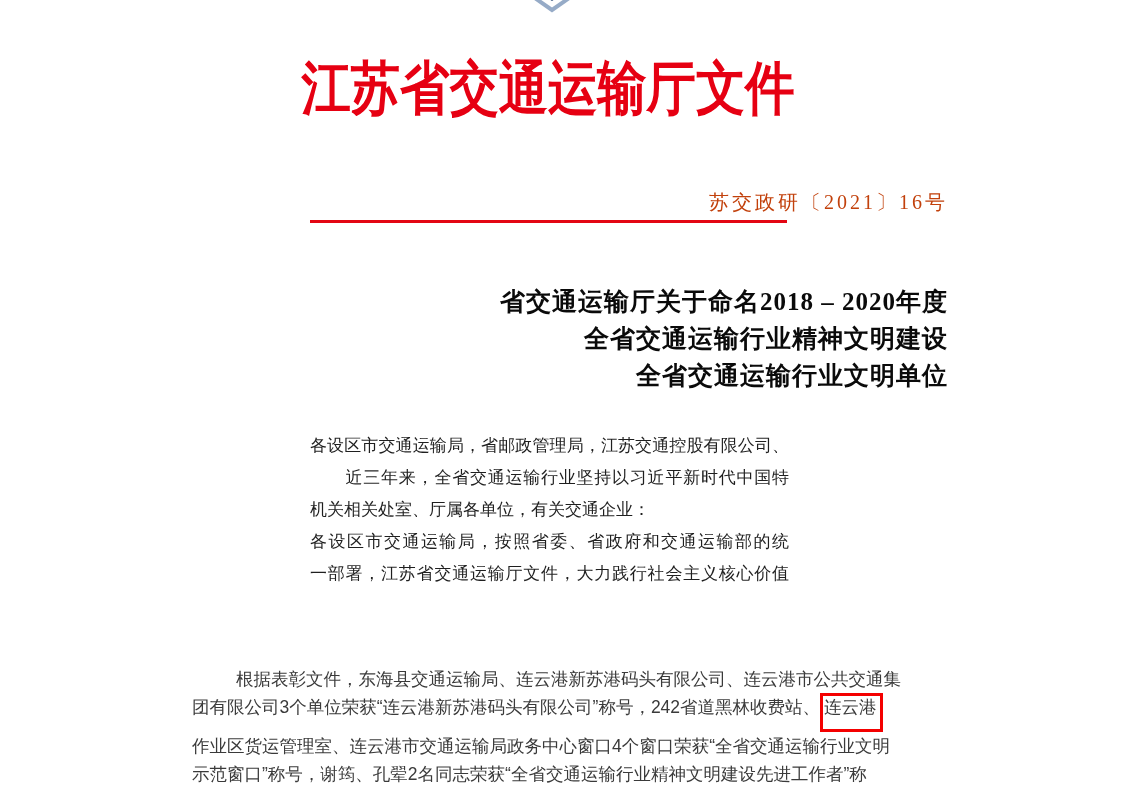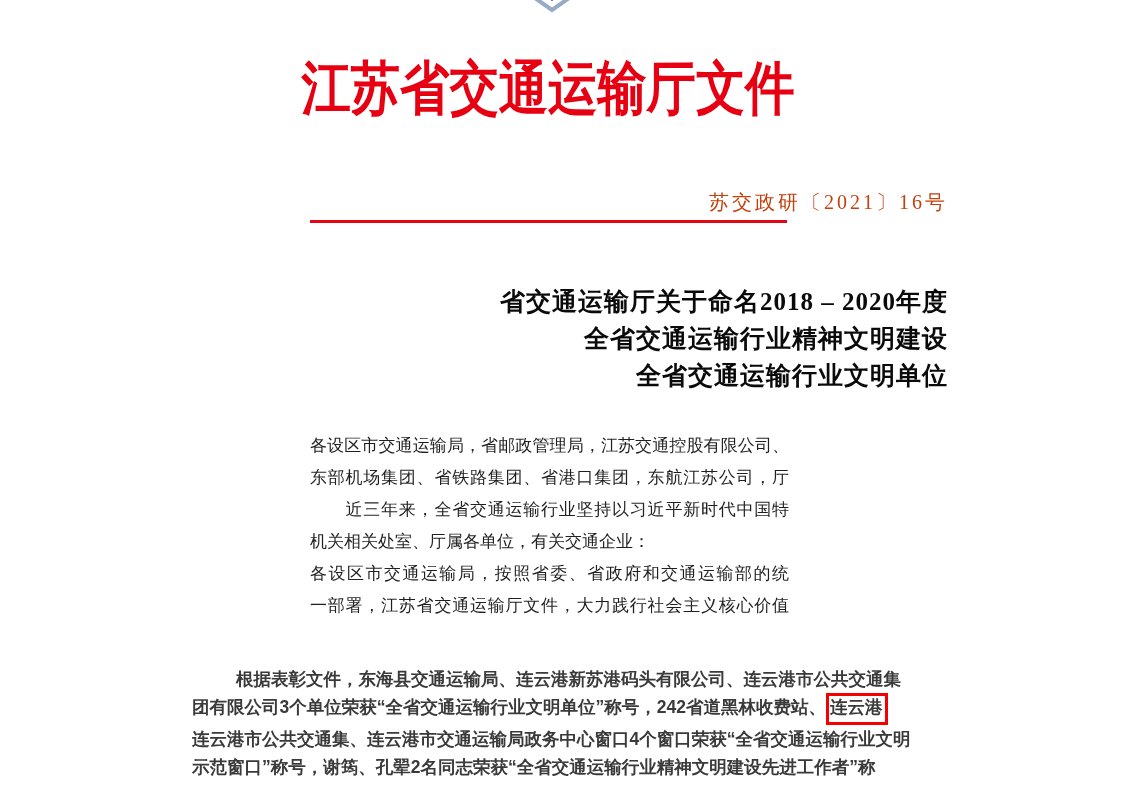--- a/index.html
+++ b/index.html
@@ -45,26 +45,26 @@
     font-size: 17px; line-height: 32px; color: #1f1f1f;
   }
   .doc-body .line { white-space: nowrap; }
   .doc-body .line.fill { text-align: justify; text-align-last: justify; white-space: normal; }
 
   .announcement {
     position: absolute; left: 192px; top: 665px; width: 722px;
     font-family: "Liberation Sans", "DejaVu Sans", sans-serif;
     font-size: 17.5px; line-height: 28px; color: #3a3a3a;
   }
-  .announcement .aline { white-space: nowrap; font-weight: bold; }
+  .announcement .aline { white-space: nowrap; }
   .announcement .aline.indent { padding-left: 44px; }
 
   .hl {
     border: 3px solid #f40000;
-    padding: 0 3px 4px 1px;
+    padding: 0 3px 11px 1px;
     display: inline-block; line-height: 22px;
   }
 </style>
 </head>
 <body>
 
 <div class="chevron-wrap">
   <svg width="60" height="36" viewBox="0 0 60 36">
     <polyline points="10,-4 30,10 50,-4" fill="none" stroke="#30507c" stroke-width="5" stroke-linejoin="miter"></polyline>
     <polyline points="10,8 30,22 50,8" fill="none" stroke="#96abc7" stroke-width="4" stroke-linejoin="miter"></polyline>
@@ -80,27 +80,26 @@
   <div class="red-rule"></div>
 
   <div class="doc-title">
     <div>省交通运输厅关于命名2018 – 2020年度</div>
     <div>全省交通运输行业精神文明建设</div>
     <div>全省交通运输行业文明单位</div>
   </div>
 
   <div class="doc-body">
     <div class="line fill">各设区市交通运输局，省邮政管理局，江苏交通控股有限公司、</div>
-    <div class="line fill">东部机场集团、省铁路集团、省港口集团，东航江苏公司，厅</div>
     <div class="line fill">　　近三年来，全省交通运输行业坚持以习近平新时代中国特</div>
     <div class="line">机关相关处室、厅属各单位，有关交通企业：</div>
     <div class="line fill">各设区市交通运输局，按照省委、省政府和交通运输部的统</div>
     <div class="line fill">一部署，江苏省交通运输厅文件，大力践行社会主义核心价值</div>
   </div>
 
 </div>
 
 <div class="announcement">
   <div class="aline indent">根据表彰文件，东海县交通运输局、连云港新苏港码头有限公司、连云港市公共交通集</div>
-  <div class="aline"><span>团有限公司3个单位荣获“全省交通运输行业文明单位”称号，242省道黑林收费站、</span><span class="hl">连云港</span></div>
-  <div class="aline">连云港市公共交通集、连云港市交通运输局政务中心窗口4个窗口荣获“全省交通运输行业文明</div>
+  <div class="aline"><span>团有限公司3个单位荣获“连云港新苏港码头有限公司”称号，242省道黑林收费站、</span><span class="hl">连云港</span></div>
+  <div class="aline">作业区货运管理室、连云港市交通运输局政务中心窗口4个窗口荣获“全省交通运输行业文明</div>
   <div class="aline">示范窗口”称号，谢筠、孔翚2名同志荣获“全省交通运输行业精神文明建设先进工作者”称</div>
 </div>
 
 </body></html>

